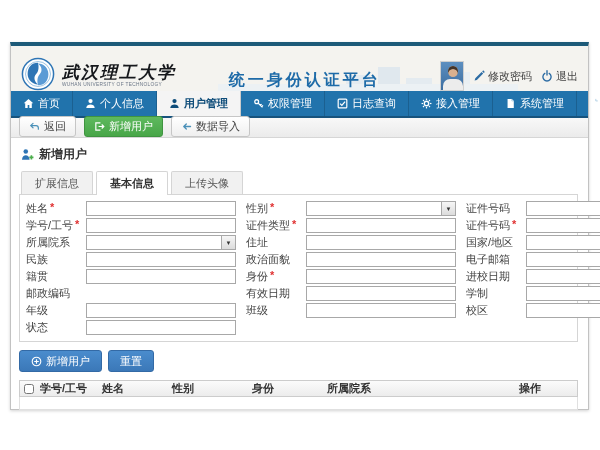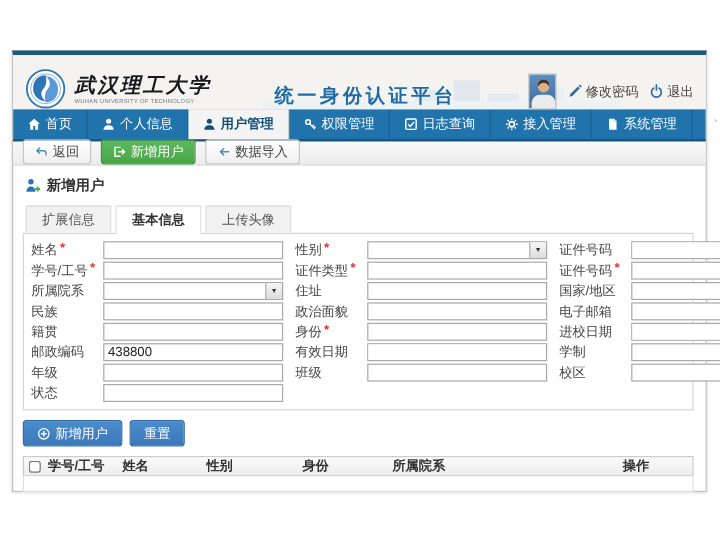--- a/index.html
+++ b/index.html
@@ -472,21 +472,20 @@
                   </svg>
                 </span>
               </div>
             </div>
 
             <div class="field">
               <label class="flabel">
                 <span>邮政编码</span>
 
               </label>
-              <input class="ipt" type="text" value="438800" style="">
 
             </div>
 
             <div class="field">
               <label class="flabel">
                 <span>有效日期</span>
 
               </label>
 
               <div class="dwrap">

